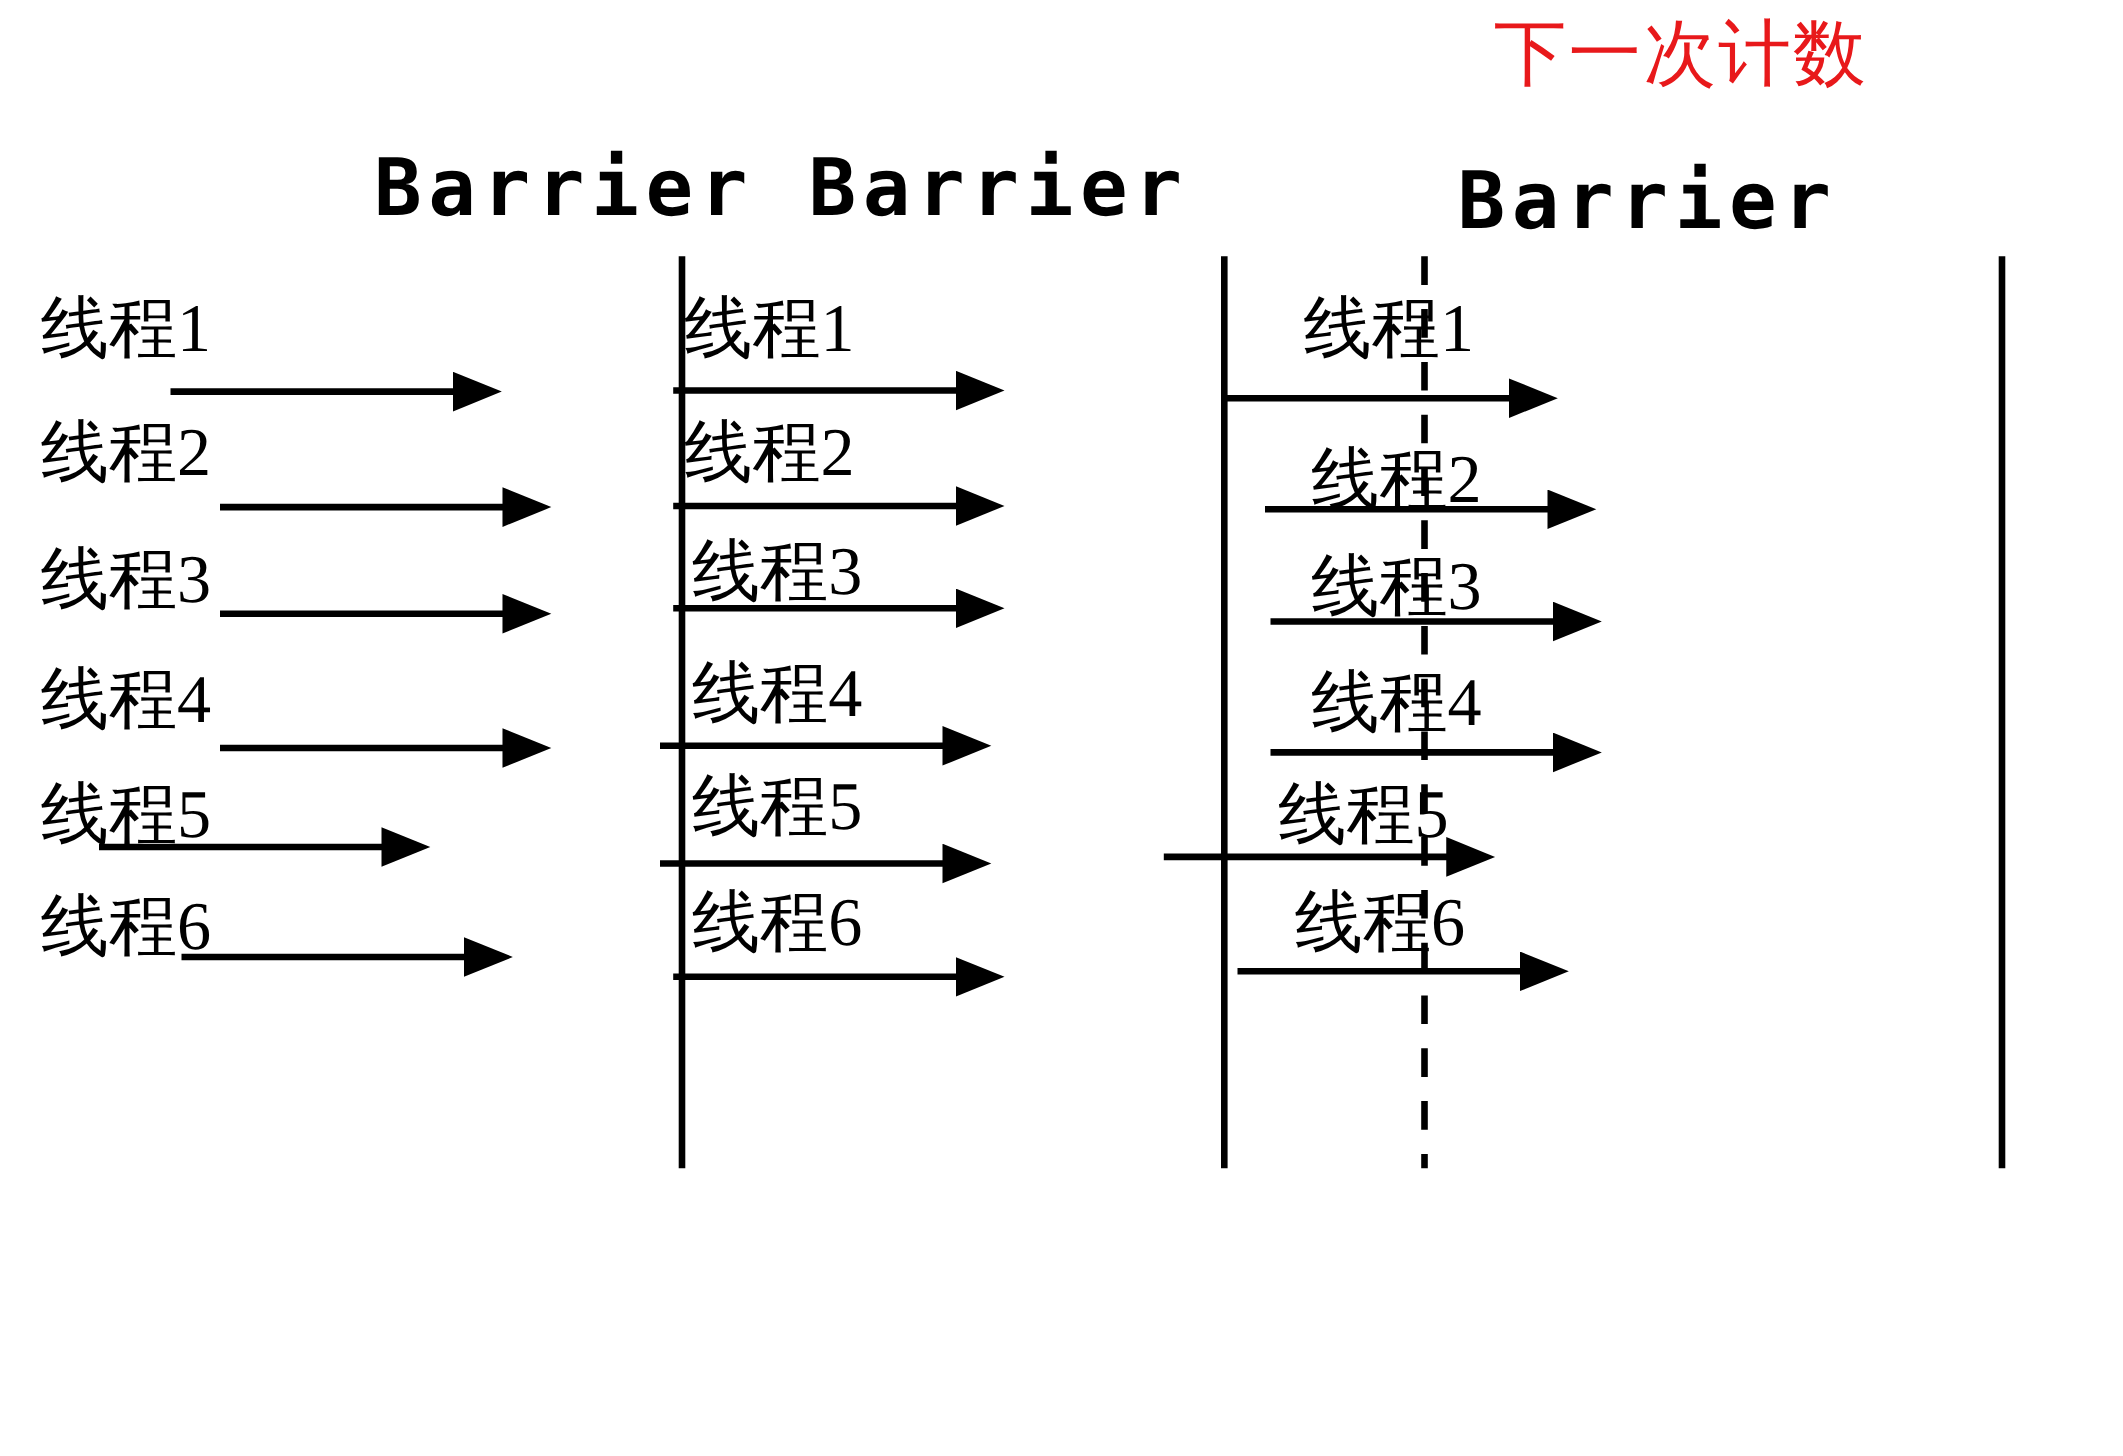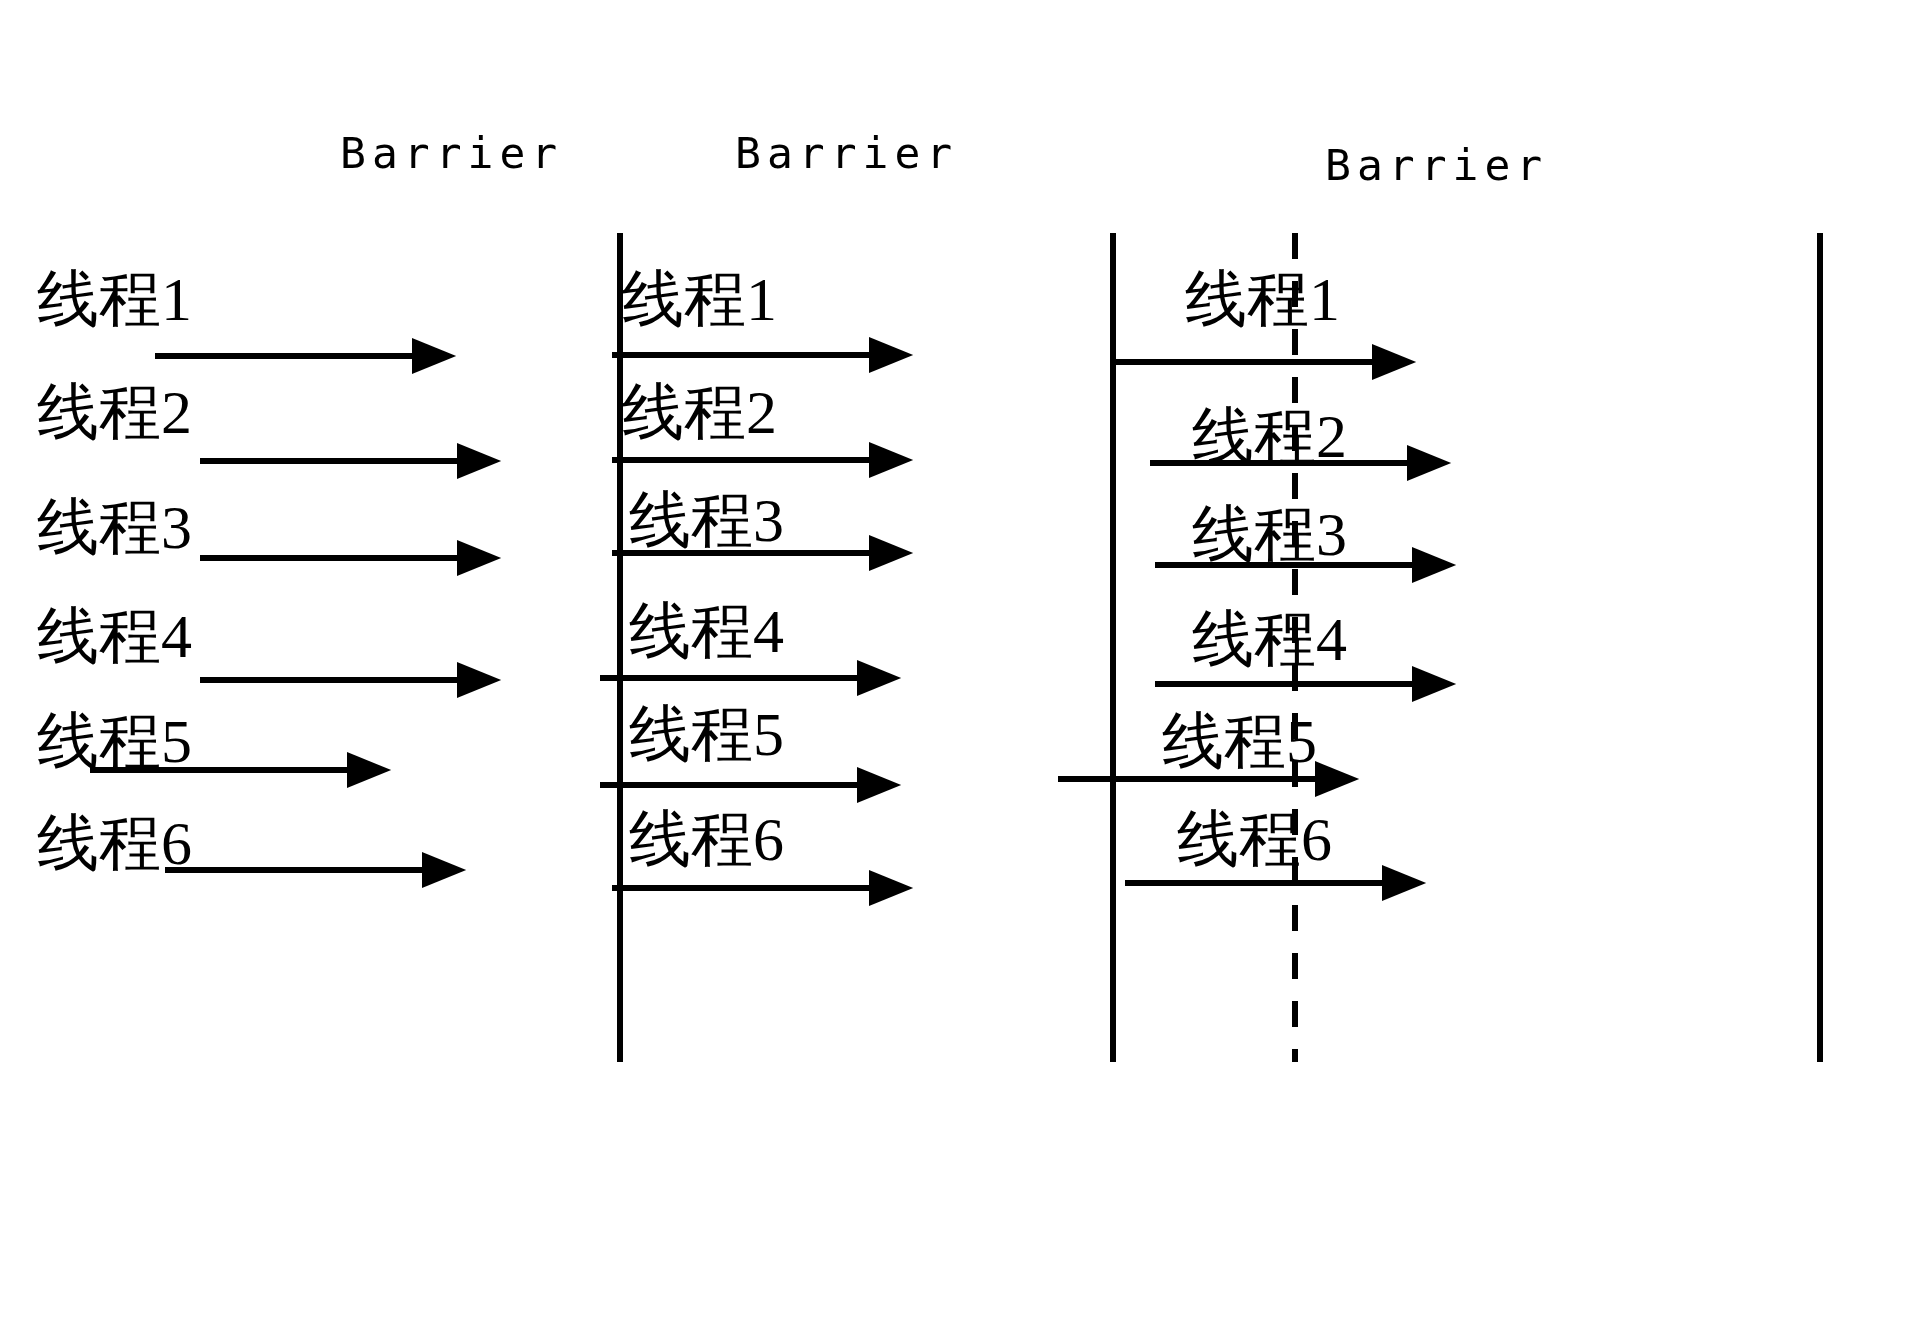--- a/index.html
+++ b/index.html
@@ -2,21 +2,21 @@
 <html><head>
 <meta charset="utf-8">
 <style>
   html,body{margin:0;padding:0;background:#fff;}
   body{width:1930px;height:1324px;position:relative;overflow:hidden;
        font-family:"Liberation Serif","DejaVu Serif",serif;color:#000;}
   #stage{position:absolute;left:0;top:0;width:1930px;height:1324px;}
   svg.layer{position:absolute;left:0;top:0;width:1930px;height:1324px;overflow:visible;}
   .lbl{position:absolute;white-space:nowrap;font-family:"Liberation Serif","DejaVu Serif",serif;}
   .thread-label{font-size:62px;line-height:1;letter-spacing:0px;padding-left:37px;}
-  .barrier-label{font-size:43px;font-family:"DejaVu Sans Mono","Liberation Mono",monospace;letter-spacing:6px;}
+  .barrier-label{font-size:72px;font-family:"DejaVu Sans Mono","Liberation Mono",monospace;letter-spacing:6px;font-weight:bold;}
   .red-note{font-size:66px;color:#e8191b;letter-spacing:2px;font-family:"Liberation Serif","DejaVu Serif",serif;}
 </style>
 </head>
 <body>
 
 <div id="stage">
 
   <svg class="layer" viewBox="0 0 1930 1324" xmlns="http://www.w3.org/2000/svg">
     <defs>
       <marker id="arrowhead" markerWidth="9" markerHeight="9" refX="0.2" refY="3" orient="auto" markerUnits="strokeWidth">
@@ -66,14 +66,15 @@
       <div class="lbl thread-label" style="left: 592px; top: 703px;">线程5</div>
       <div class="lbl thread-label" style="left: 592px; top: 808px;">线程6</div>
       <div class="lbl thread-label" style="left: 1148px; top: 268px;">线程1</div>
       <div class="lbl thread-label" style="left: 1155px; top: 405px;">线程2</div>
       <div class="lbl thread-label" style="left: 1155px; top: 503px;">线程3</div>
       <div class="lbl thread-label" style="left: 1155px; top: 608px;">线程4</div>
       <div class="lbl thread-label" style="left: 1125px; top: 710px;">线程5</div>
       <div class="lbl thread-label" style="left: 1140px; top: 808px;">线程6</div>
     </div>
 
+  <div class="lbl red-note" id="red-note" style="left: 1358px; top: 4px;">下一次计数</div>
 
 </div>
 
 </body></html>

